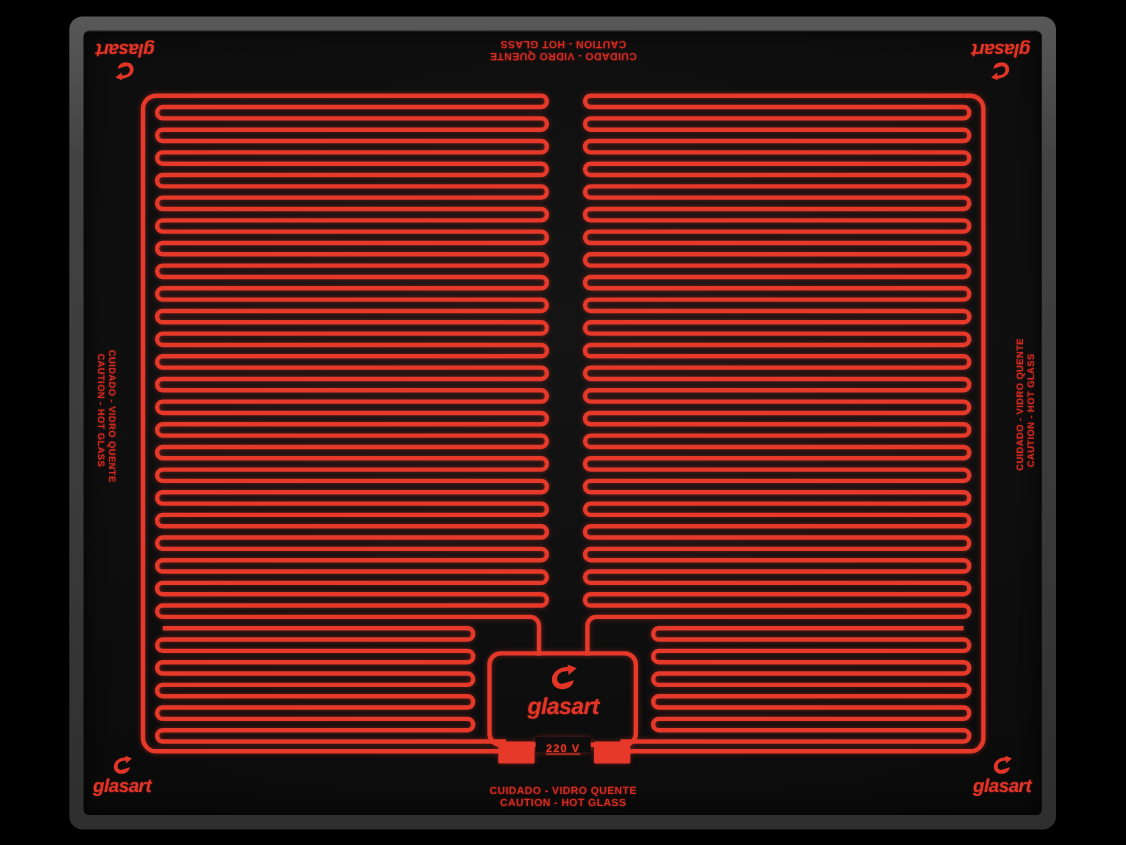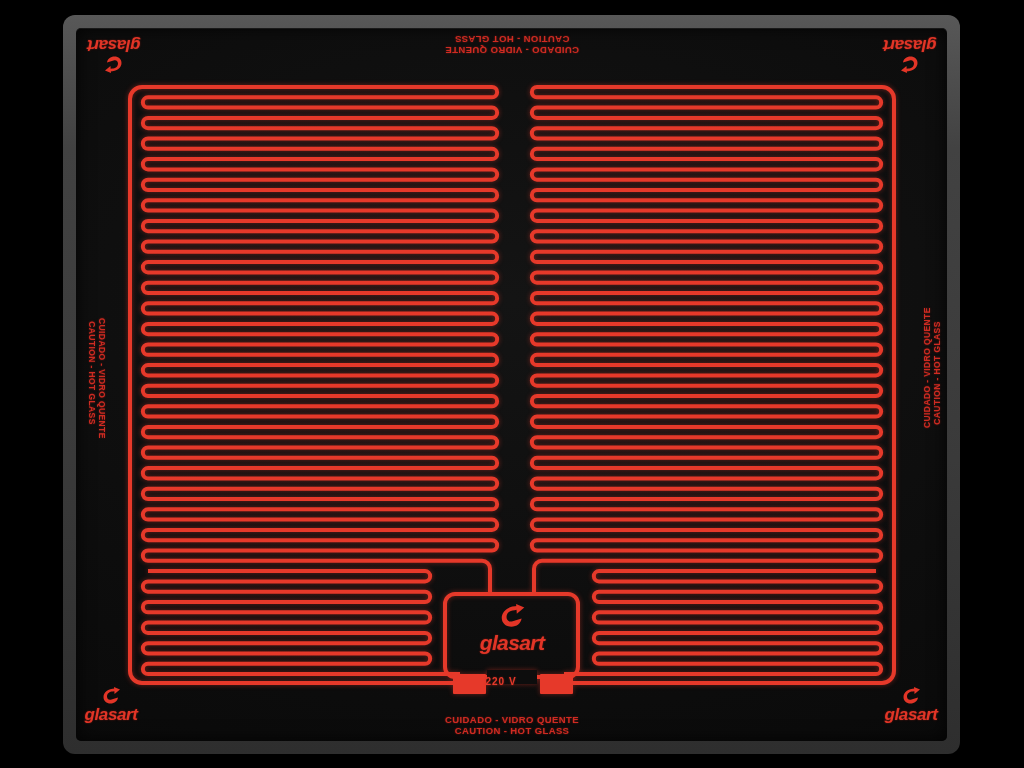--- a/index.html
+++ b/index.html
@@ -127,13 +127,13 @@
 </div>
 
 <div class="label logo" id="box-logo" style="left:462px;top:601px;width:100px;">
   <svg width="26" height="28" viewBox="0 0 38 36">
     <path d="M27 5 C13 5 4 13 4 22 C4 30 10 35 18 35 C26 35 32 30 33 23 L20 27 C15 29 11 26 11 21 C11 15 16 11 23 11 L32 9 C31 7 29 5 27 5 Z"></path>
     <path d="M25 2 L37 7 L26 16 Z"></path>
   </svg>
   <div class="word">glasart</div>
 </div>
 
-<div class="label" id="voltage" style="left:476px;top:676px;width:50px;">220 V</div>
+<div class="label" id="voltage" style="left:487px;top:676px;width:50px;text-decoration:underline;">220 V</div>
 
 </body></html>

